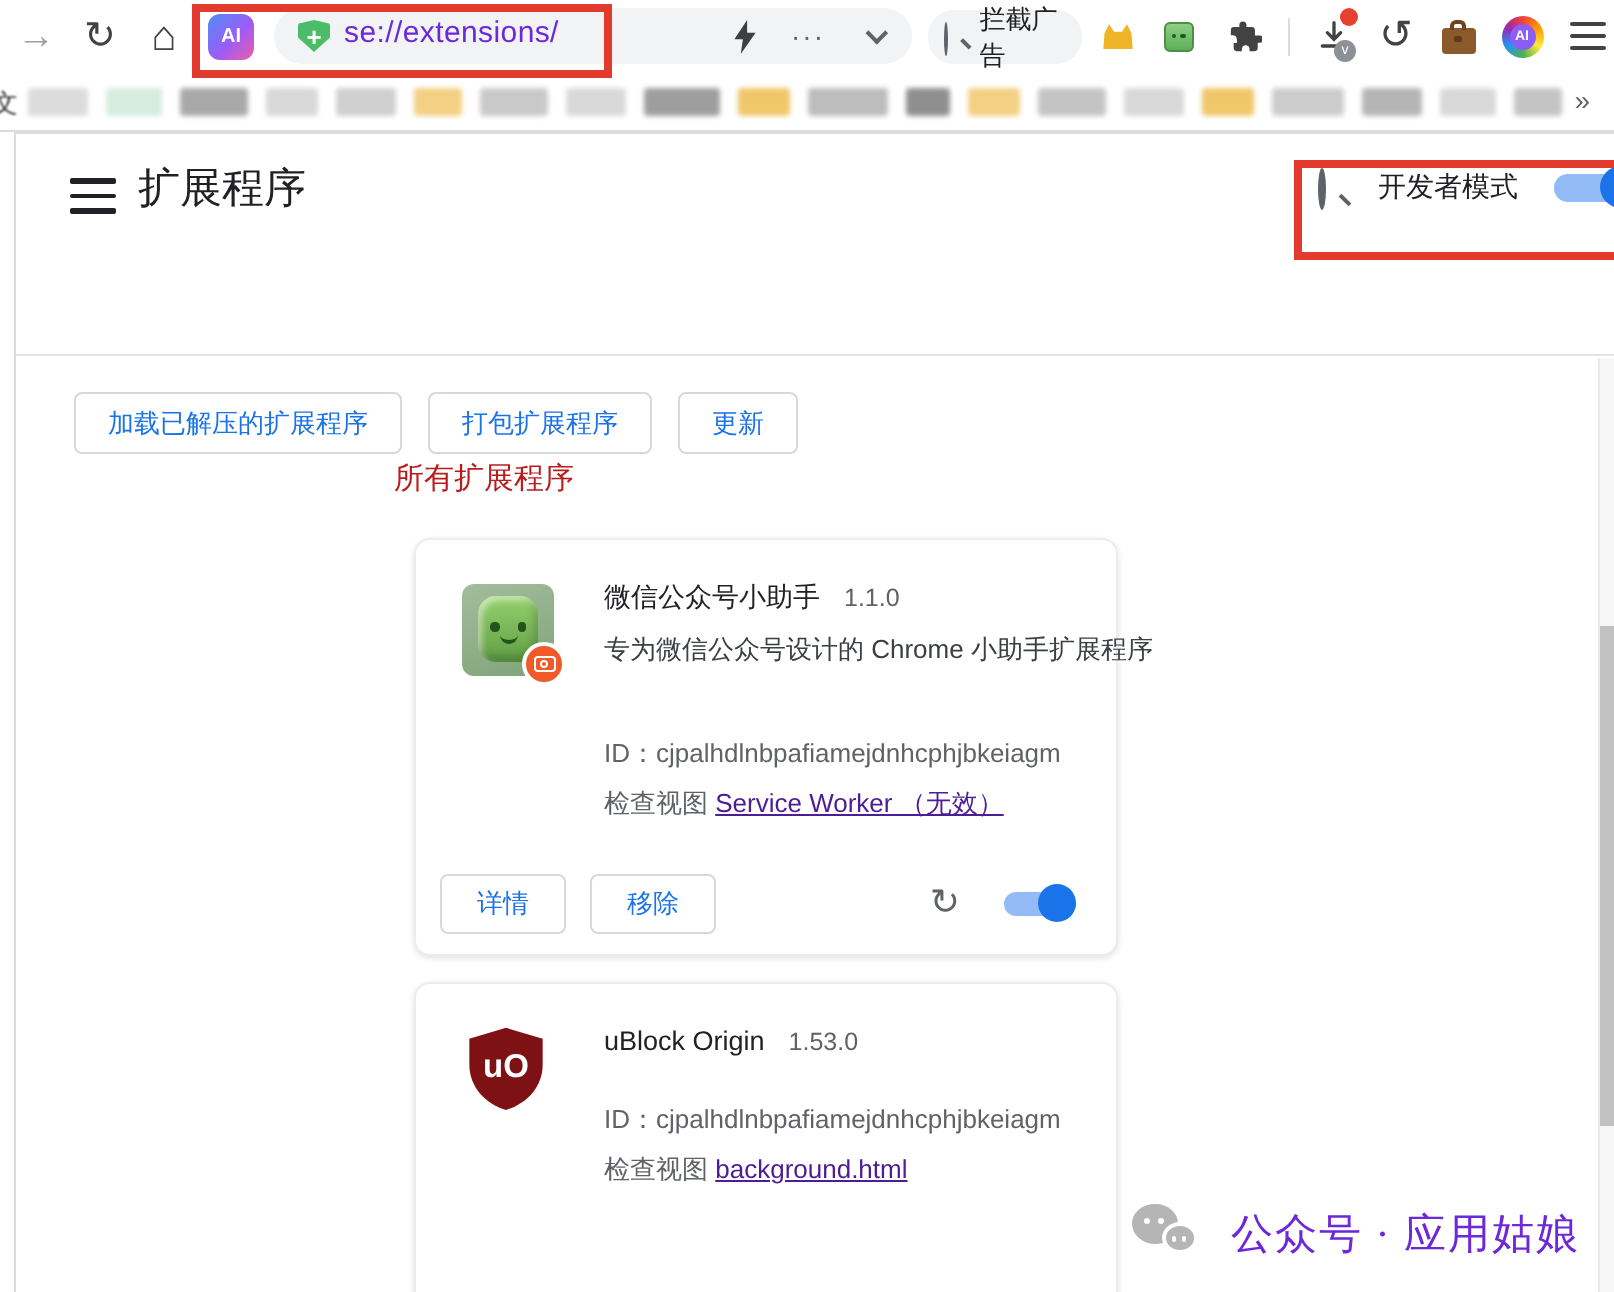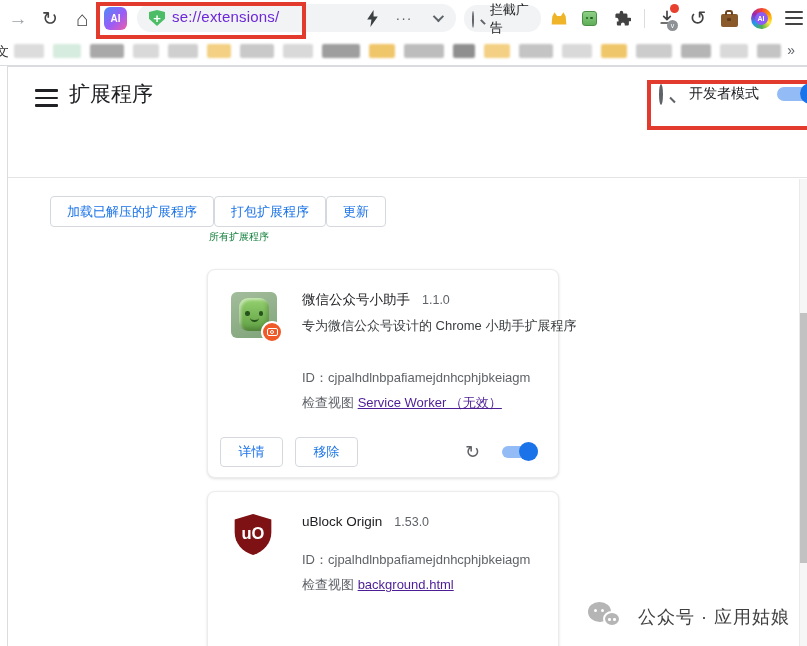--- a/index.html
+++ b/index.html
@@ -53,25 +53,25 @@
   #page { position:absolute; top:66px; left:7px; width:800px; height:580px; background:#fff;
           border-left:1px solid #dadce0; border-top:1px solid #dadce0; }
   #pg-burger { position:absolute; left:27px; top:22px; display:flex; flex-direction:column; gap:5px; cursor:pointer; }
   #pg-burger i { width:23px; height:2.6px; background:#202124; border-radius:1px; }
   #pg-title { position:absolute; left:61px; top:13px; font-size:21px; color:#202124; }
   #dev-area { position:absolute; right:0; top:18px; display:flex; align-items:center; }
   #dev-label { font-size:14px; color:#202124; margin:0 18px 0 14px; }
   .toggle { position:relative; width:42px; height:16px; }
   .toggle .track { position:absolute; top:1px; left:0; width:100%; height:14px; border-radius:7px; background:#93bbf5; }
   .toggle .thumb { position:absolute; top:-3px; right:-2px; width:21px; height:21px; border-radius:50%; background:#1a73e8; }
-  .btn-row { position:absolute; top:129px; left:42px; display:flex; }
+  .btn-row { position:absolute; top:129px; left:29px; display:flex; gap:13px; }
   .o-btn { height:31px; background:#fff; border:1px solid #d5d9de; border-radius:4px; color:#1a73e8;
            font-size:13px; display:flex; align-items:center; justify-content:center; padding:0 16px; cursor:pointer; white-space:nowrap; }
   #hdr-divider { position:absolute; top:110px; left:0; width:800px; height:1px; background:#e4e4e4; }
-  #all-heading { position:absolute; left:201px; top:163px; font-size:10px; color:#15803d; }
+  #all-heading { position:absolute; left:189px; top:163px; font-size:15px; color:#b91c1c; }
   .card { position:absolute; left:199px; width:352px; background:#fff; border:1px solid #ececec; border-radius:8px;
           box-shadow:0 1px 3px rgba(0,0,0,.12); }
   .card-title { font-size:13.5px; color:#202124; }
   .card-ver { font-size:12.5px; color:#5f6368; margin-left:12px; }
   .card-desc { font-size:13px; color:#3c4043; margin-top:7px; line-height:1.55; width:292px; }
   .card-id { font-size:13px; color:#5f6368; }
   .card-view { font-size:13px; color:#5f6368; margin-top:7px; }
   .card-view a { color:#4c1d95; text-decoration:underline; }
   .card-foot { position:absolute; left:0; bottom:0; width:100%; height:51px; display:flex; align-items:center; padding:0 12px; }
   .sm-btn { height:30px; min-width:63px; background:#fff; border:1px solid #d5d9de; border-radius:4px; color:#1a73e8;
@@ -88,21 +88,21 @@
   .wx-eye { position:absolute; width:4.5px; height:4.5px; border-radius:50%; background:#26521c; top:13px; }
   .wx-smile { position:absolute; left:11px; top:19px; width:9px; height:5px; border-bottom:2px solid #26521c; border-radius:0 0 8px 8px; }
   .wx-badge { position:absolute; right:-6px; bottom:-5px; width:22px; height:22px; border-radius:50%; background:#f05a28;
               border:2px solid #fff; display:flex; align-items:center; justify-content:center; }
   .wx-cam { position:relative; width:11px; height:8px; border:1.6px solid #fff; border-radius:2px; }
   .wx-cam i { position:absolute; left:2px; top:1px; width:4px; height:4px; border-radius:50%; border:1.4px solid #fff; }
   .info-col { position:absolute; left:94px; top:20px; }
   .ub-shield { position:absolute; left:23px; top:20px; width:44px; height:46px; }
   
   #watermark { position:absolute; right:17px; bottom:14px; display:flex; align-items:center; gap:12px; z-index:40; }
-  #wm-text { font-size:18px; color:#404040; letter-spacing:1px; }
+  #wm-text { font-size:21px; color:#6d28d9; letter-spacing:1px;font-family:Liberation Serif, serif; }
   #wm-icon { position:relative; width:38px; height:30px; }
   .wm-b1 { position:absolute; left:0; top:0; width:23px; height:20px; border-radius:50% 50% 48% 52%; background:#b5b5b5; }
   .wm-b2 { position:absolute; left:15px; top:9px; width:18px; height:16px; border-radius:50%; background:#b5b5b5; border:2px solid #fff; }
   .wm-eye { position:absolute; width:3px; height:3px; border-radius:50%; background:#fff; }
   
   #scroll-track { position:absolute; right:0; top:112px; width:8px; height:468px; background:#f6f6f6; border-left:1px solid #eaeaea; }
   #scroll-thumb { position:absolute; right:0.5px; top:134px; width:7px; height:250px; background:#c2c2c2; }
 </style>
 </head>
 <body>

